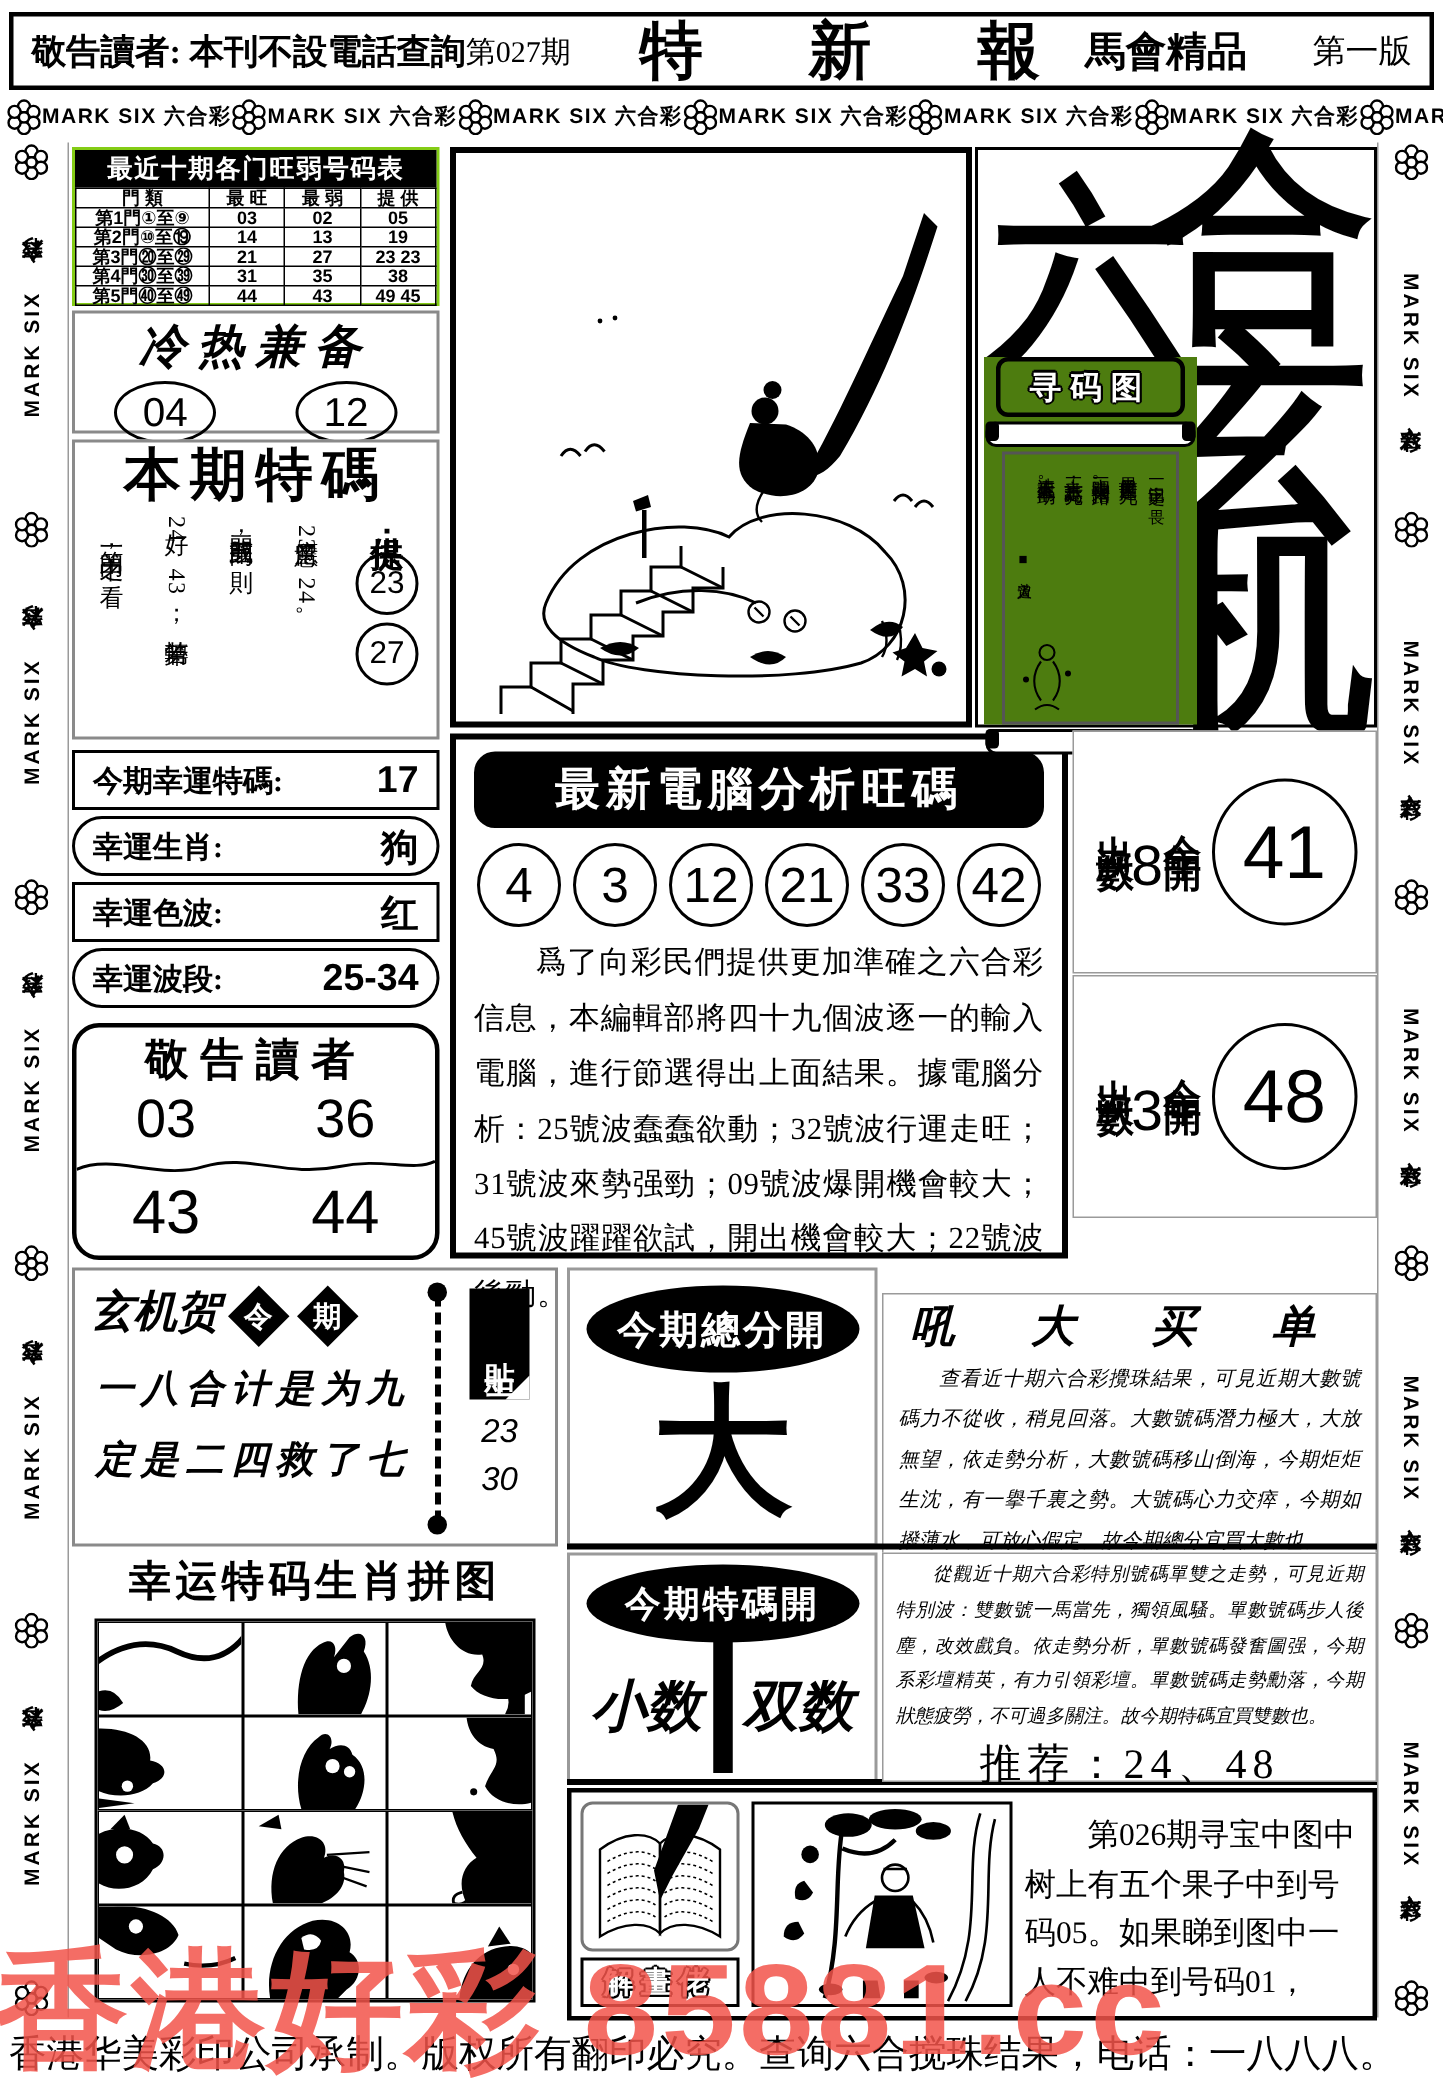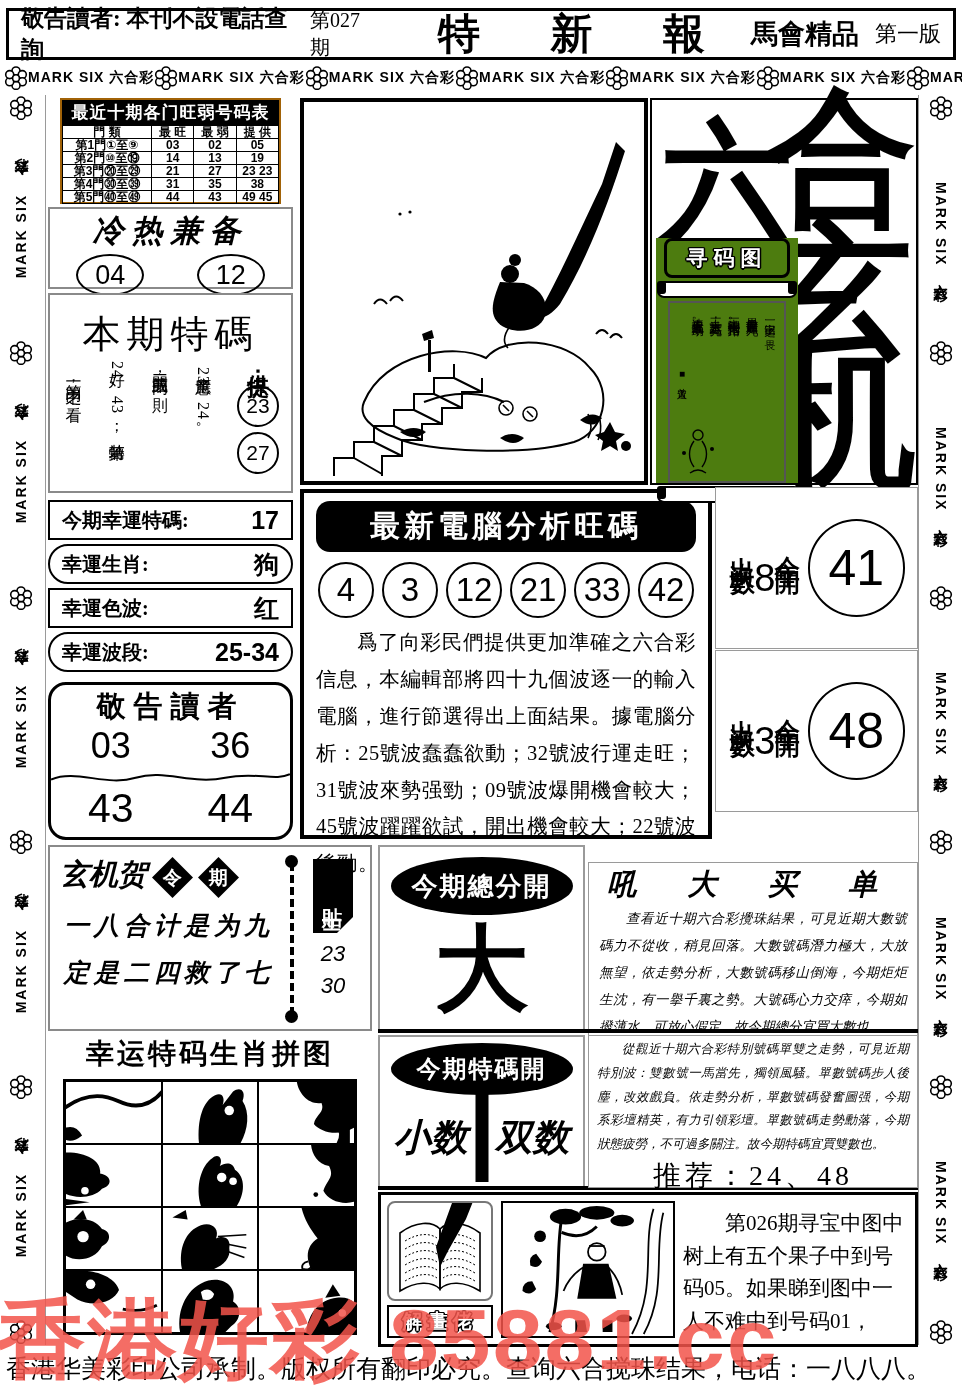--- a/index.html
+++ b/index.html
@@ -1,56 +1,56 @@
 <!DOCTYPE html>
 <html><head>
 <meta charset="utf-8">
 <style>
   html,body{margin:0;padding:0;background:#e8e8e8;}
   .page{position:relative;width:962px;height:1388px;background:#fff;color:#000;
         font-family:"Liberation Serif","DejaVu Serif",serif;overflow:hidden;margin:0 auto;}
   .abs{position:absolute;box-sizing:border-box;background:#fff;}
   
   .hdr{left:6px;top:8px;width:950px;height:52px;border:3px solid #000;display:flex;align-items:center;
-       padding:0 12px;gap:16px;}
+       padding:0 12px;}
   .hdr-notice{font-size:23px;font-weight:bold;}
   .hdr-issue{font-size:20px;}
   .hdr-title{font-size:42px;font-weight:bold;letter-spacing:30px;white-space:nowrap;margin-left:46px;}
   .hdr-sub{font-size:27px;font-weight:bold;white-space:nowrap;}
   .hdr-ed{font-size:22px;margin-left:auto;white-space:nowrap;}
   
   .msrow{left:4px;top:62px;width:954px;height:32px;display:flex;align-items:center;
          justify-content:space-between;background:transparent;}
   .msitem{display:flex;align-items:center;gap:3px;font-size:14px;font-weight:bold;letter-spacing:1px;
           font-family:"Liberation Sans","DejaVu Sans",sans-serif;white-space:nowrap;}
   .fl{width:24px;height:24px;flex:0 0 auto;}
   .strip{top:96px;height:1248px;width:42px;display:flex;flex-direction:column;align-items:center;
          justify-content:space-between;background:transparent;}
   .strip-l{left:0;} .strip-r{right:0;}
   .sv{writing-mode:vertical-rl;font-size:14px;font-weight:bold;letter-spacing:2px;
       font-family:"Liberation Sans","DejaVu Sans",sans-serif;white-space:nowrap;}
   .strip-l .sv{transform:rotate(180deg);}
   .vline{position:absolute;top:95px;height:1250px;width:1px;background:#9a9a9a;}
   
-  .hot{left:60px;top:98px;width:221px;height:106px;border:2px solid #a16207;}
+  .hot{left:48px;top:98px;width:245px;height:106px;border:2px solid #84cc16;}
   .hot-title{background:#000;color:#fff;font-weight:bold;font-size:17px;text-align:center;
              letter-spacing:1px;padding:1px 0;}
   .hot table{width:100%;border-collapse:collapse;font-family:"Liberation Sans","DejaVu Sans",sans-serif;
              font-size:12px;font-weight:bold;text-align:center;table-layout:fixed;}
   .hot th,.hot td{border:1px solid #000;padding:0;height:12px;line-height:12px;overflow:hidden;}
   .hot th:first-child,.hot td:first-child{width:88px;}
   
   .cold{left:48px;top:207px;width:245px;height:82px;border:2px solid #8a8a8a;text-align:center;}
   .cold-title{font-size:31px;font-weight:bold;font-style:italic;letter-spacing:8px;margin-top:1px;}
   .cold-nums{display:flex;justify-content:space-around;margin-top:2px;}
   .oval{width:64px;height:38px;border:2px solid #000;border-radius:50%;display:flex;align-items:center;
         justify-content:center;font-size:27px;font-family:"Liberation Sans",sans-serif;}
   
   .spec{left:48px;top:293px;width:245px;height:200px;border:2px solid #8a8a8a;}
-  .spec-title{font-size:38px;font-weight:normal;text-align:center;letter-spacing:6px;line-height:44px;margin-top:17px;}
+  .spec-title{font-size:38px;font-weight:bold;text-align:center;letter-spacing:6px;line-height:44px;}
   .spec-cols{display:flex;justify-content:space-between;padding:2px 12px 0 14px;height:150px;}
   .vcol{writing-mode:vertical-rl;font-size:16px;line-height:1.15;letter-spacing:1px;}
   .vcol.c0{padding-top:14px;} .vcol.c1{padding-top:2px;} .vcol.c2{padding-top:4px;} .vcol.c3{padding-top:6px;}
   .pv{display:flex;flex-direction:column;align-items:center;}
   .pv-label{writing-mode:vertical-rl;font-size:22px;font-weight:bold;}
   .ncirc{width:38px;height:38px;border:2px solid #000;border-radius:50%;display:flex;align-items:center;
          justify-content:center;font-size:21px;font-family:"Liberation Sans",sans-serif;margin-top:5px;}
   
   .lucky{left:48px;width:245px;height:40px;border:2px solid #000;display:flex;align-items:center;
          justify-content:space-between;padding:0 12px;}

